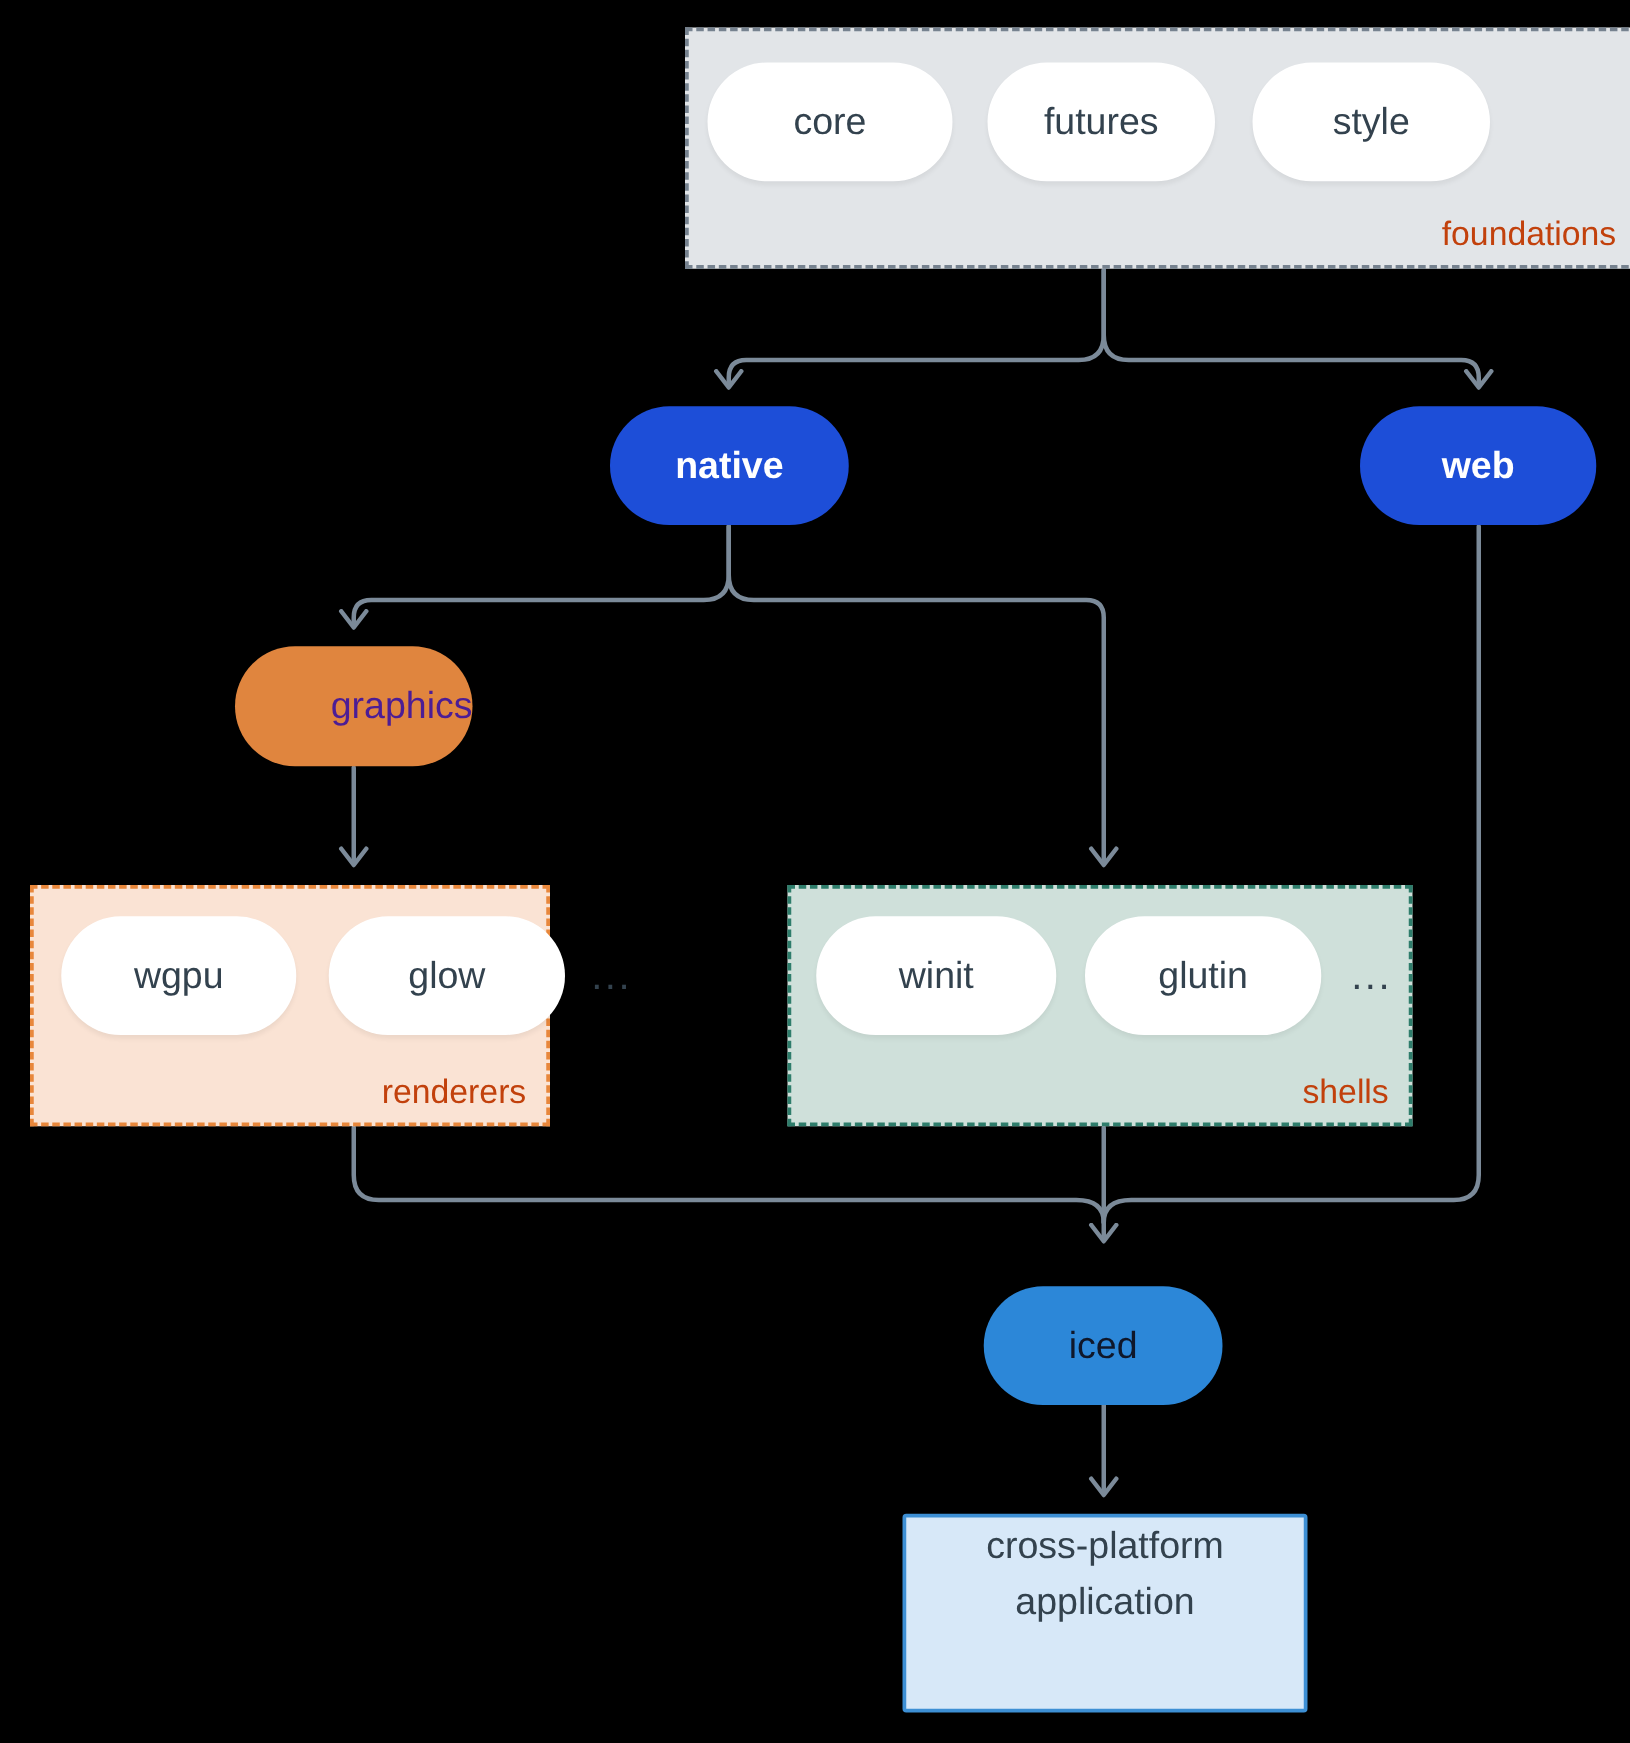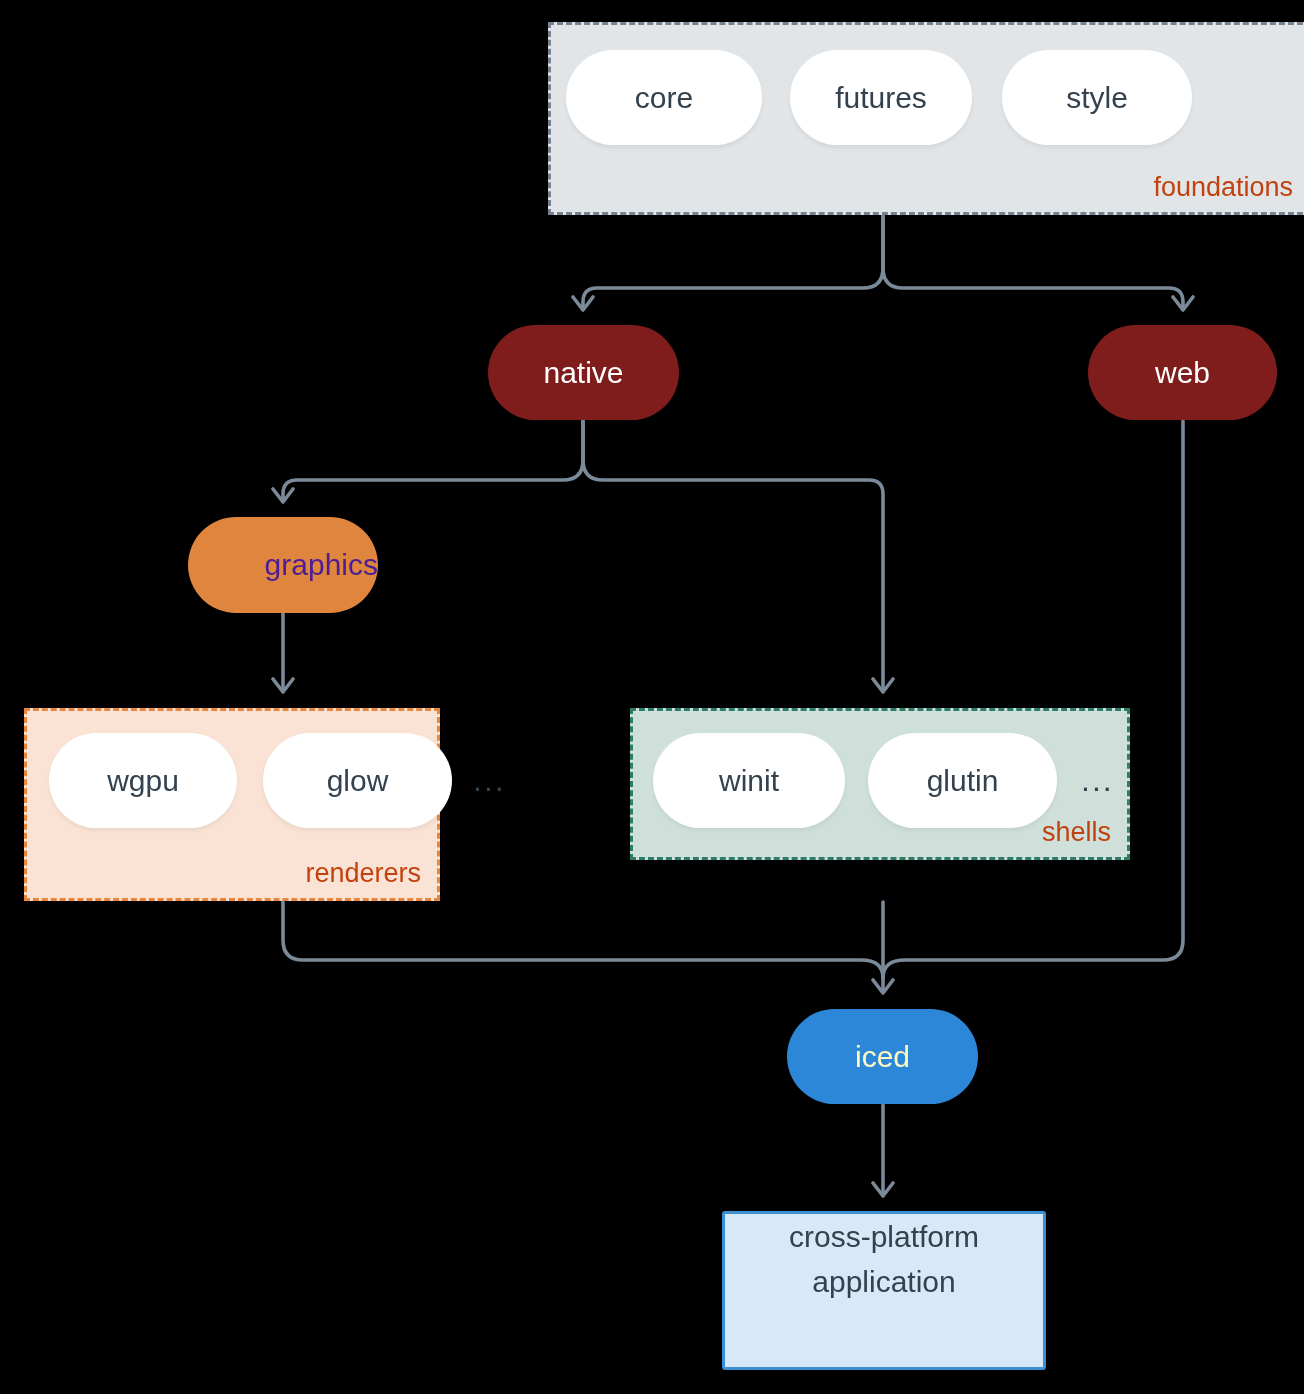--- a/index.html
+++ b/index.html
@@ -40,21 +40,21 @@
     text-align: center;
   }
   .group.renderers {
     left: 24px; top: 708px;
     width: 416px; height: 193px;
     background: #fae3d4;
     border: 3px dashed #e8873b;
   }
   .group.shells {
     left: 630px; top: 708px;
-    width: 500px; height: 152px;
+    width: 500px; height: 193px;
     background: #cfe0da;
     border: 3px dashed #2e7d6b;
   }
   .group-label {
     position: absolute;
     right: 16px;
     bottom: 9px;
     font-size: 27px;
     color: #c2410c;
   }
@@ -66,23 +66,23 @@
     align-items: center;
     justify-content: center;
     font-size: 30px;
     box-sizing: border-box;
   }
   .pill.white {
     background: #ffffff;
     color: #33424e;
     box-shadow: 0 3px 4px rgba(0,0,0,0.06);
   }
-  .pill.purple { background: #7f1d1d; color: #ffffff; }
+  .pill.purple { background: #1d4ed8; color: #ffffff; font-weight: bold; }
   .pill.orange { background: #e0853e; color: #4c1d95; justify-content: flex-end; }
-  .pill.blue   { background: #2c87d8; color: #fef9c3; }
+  .pill.blue   { background: #2c87d8; color: #0f172a; margin-top: 20px; }
 
   
   .pill.core    { left: 15px;  top: 25px; width: 196px; }
   .pill.futures { left: 239px; top: 25px; width: 182px; }
   .pill.style   { left: 451px; top: 25px; width: 190px; }
 
   
   .pill.wgpu { left: 22px;  top: 22px; width: 188px; }
   .pill.glow { left: 236px; top: 22px; width: 189px; }
 

